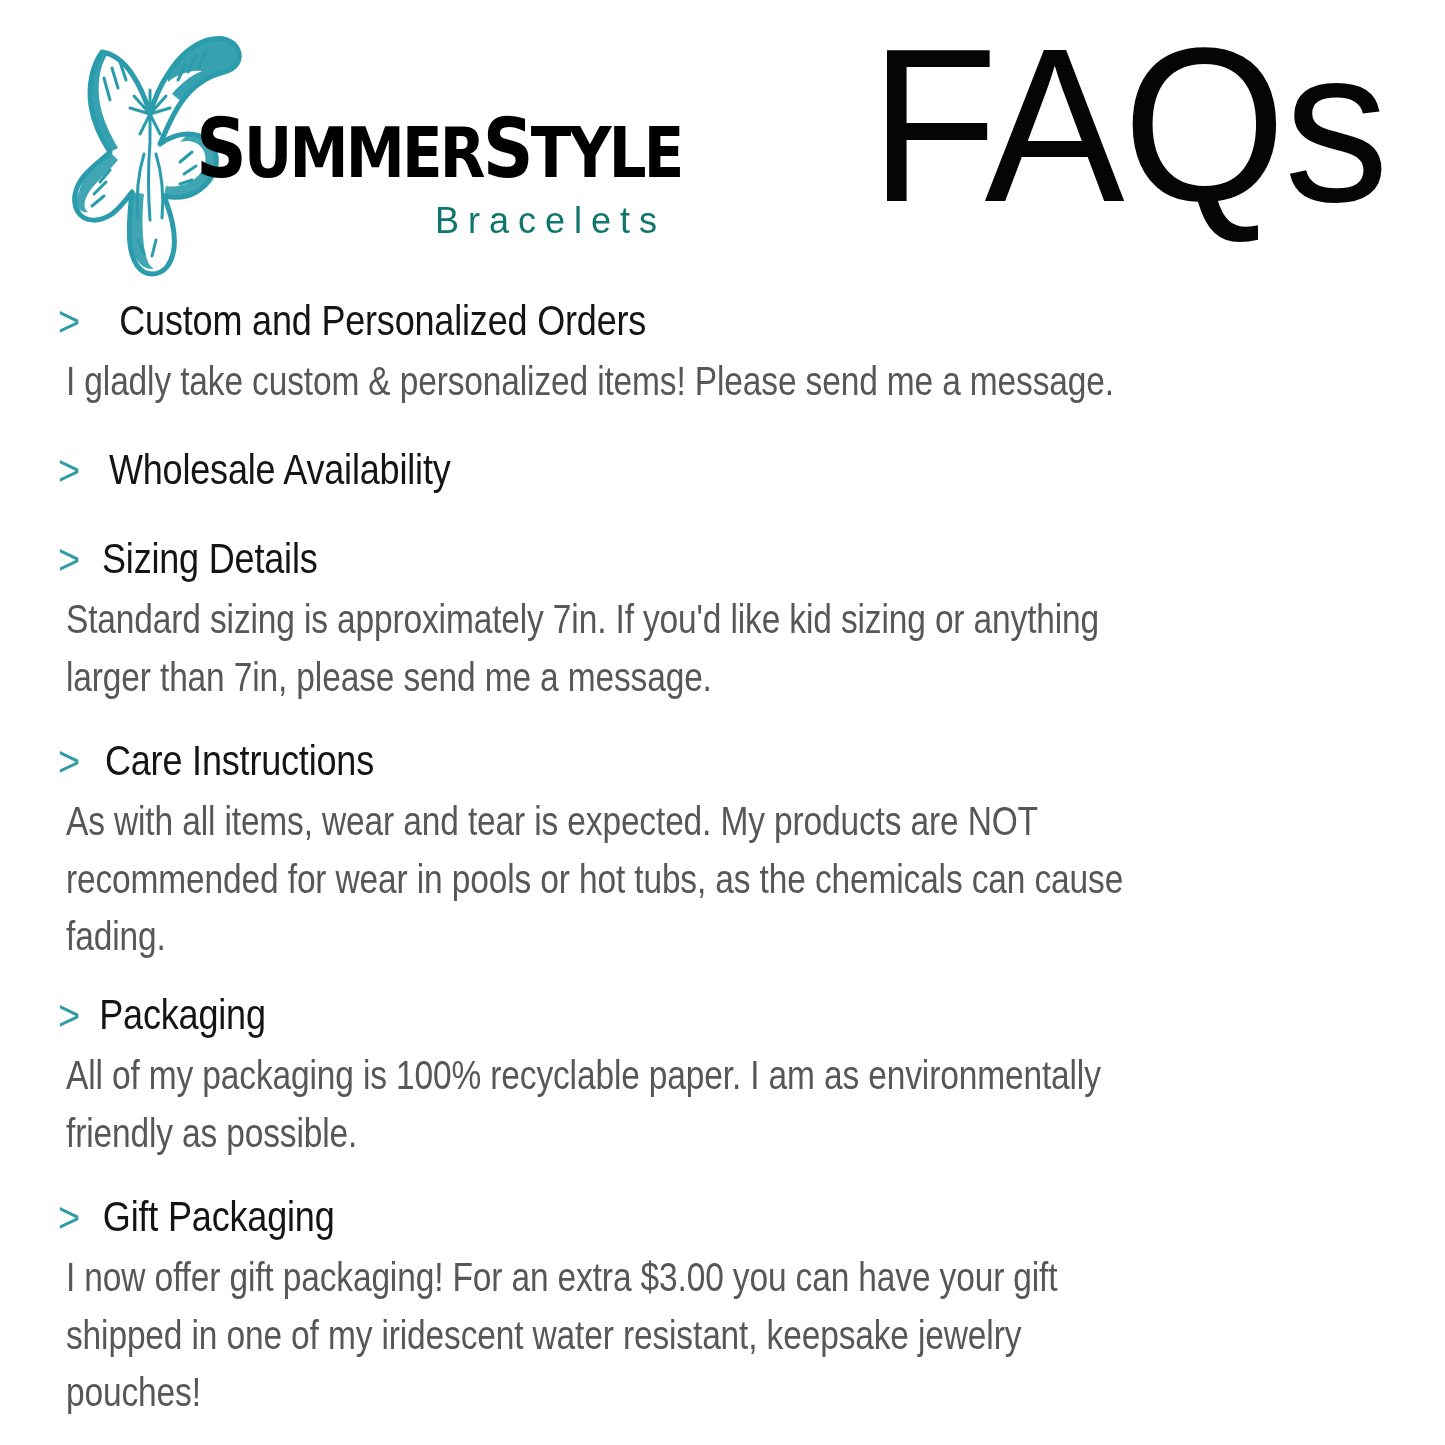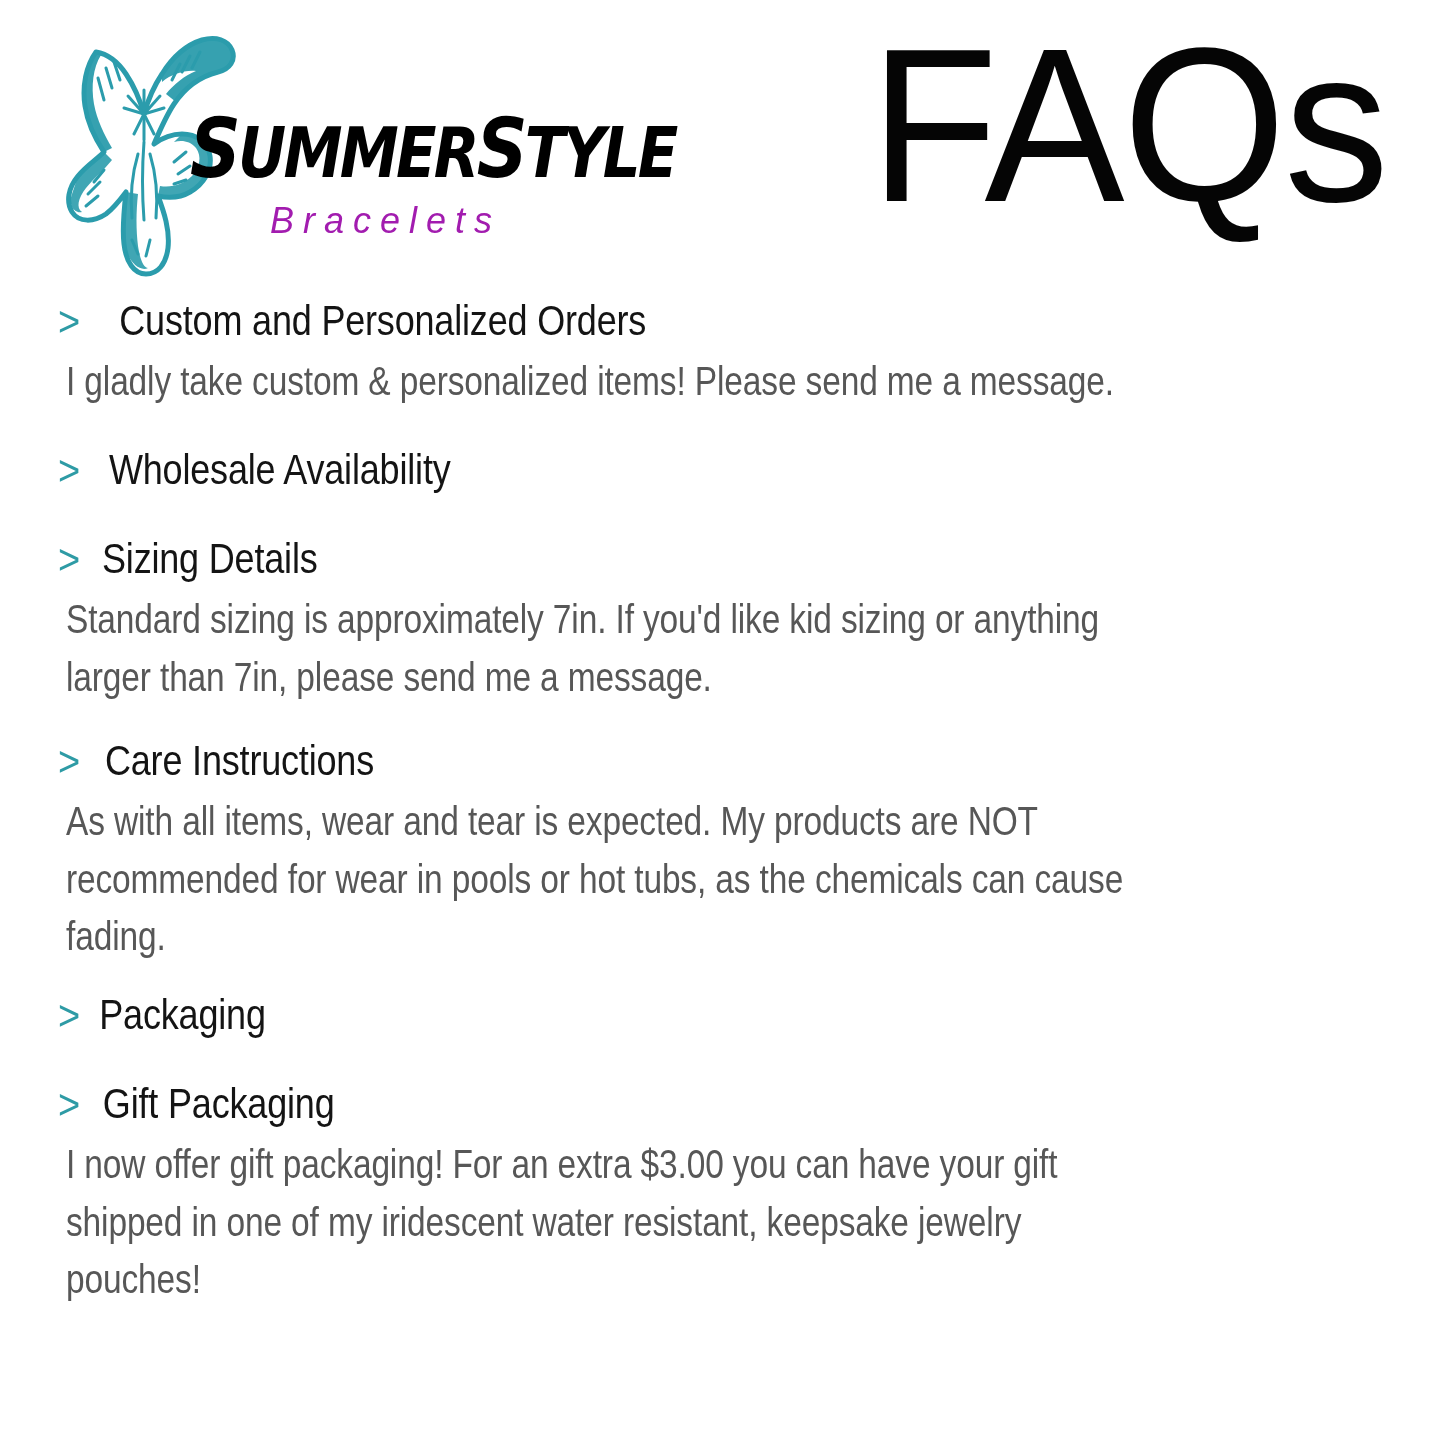--- a/index.html
+++ b/index.html
@@ -17,25 +17,24 @@
 
   
   .header {
     position: relative;
     height: 288px;
     width: 1445px;
   }
 
   .brand {
     position: absolute;
-    left: 52px;
+    left: 58px;
     top: 18px;
     width: 620px;
     height: 262px;
-    font-style: italic;
   }
 
   .logo-mark {
     position: absolute;
     left: 0px;
     top: 4px;
     width: 190px;
     height: 262px;
   }
   .logo-mark svg { display: block; width: 190px; height: 262px; }
@@ -55,27 +54,28 @@
     letter-spacing: -3.2px;
     white-space: nowrap;
     transform: scaleX(0.86);
     transform-origin: left center;
     font-variant: small-caps;
     text-transform: uppercase;
   }
   .wordmark-main .cap { font-size: 82px; }
   .wordmark-sub {
     margin-top: 12px;
-    margin-left: 80px;
+    margin-left: 52px;
     font-family: "Liberation Sans", sans-serif;
     font-weight: 400;
     font-size: 36px;
     letter-spacing: 9px;
-    color: #a21caf;
-    white-space: nowrap;
+    color: #0f766e;
+    white-space: nowrap;
+    text-align: right;
   }
 
   .faq-title {
     position: absolute;
     right: 58px;
     top: 26px;
     font-family: "Liberation Sans", sans-serif;
     font-weight: 300;
     font-size: 206px;
     line-height: 0.92;
@@ -251,20 +251,21 @@
       <span class="faq-heading-text">Care Instructions</span>
     </div>
     <p class="faq-body"><span>As with all items, wear and tear is expected. My products are NOT recommended for wear in pools or hot tubs, as the chemicals can cause fading.</span></p>
   </div>
 
   <div class="faq-item">
     <div class="faq-heading">
       <span class="chevron">&gt;</span>
       <span class="faq-heading-text">Packaging</span>
     </div>
+    <p class="faq-body"><span>All of my packaging is 100% recyclable paper. I am as environmentally friendly as possible.</span></p>
   </div>
 
   <div class="faq-item">
     <div class="faq-heading">
       <span class="chevron">&gt;</span>
       <span class="faq-heading-text">Gift Packaging</span>
     </div>
     <p class="faq-body"><span>I now offer gift packaging! For an extra $3.00 you can have your gift shipped in one of my iridescent water resistant, keepsake jewelry pouches!</span></p>
   </div>
 

